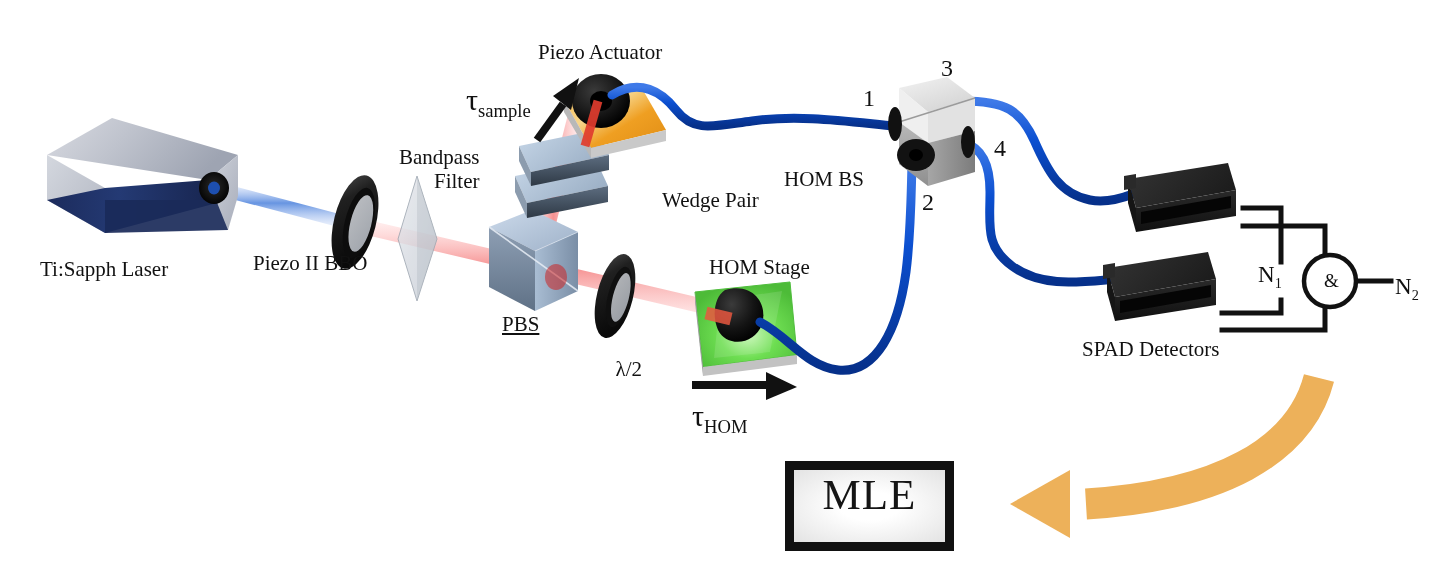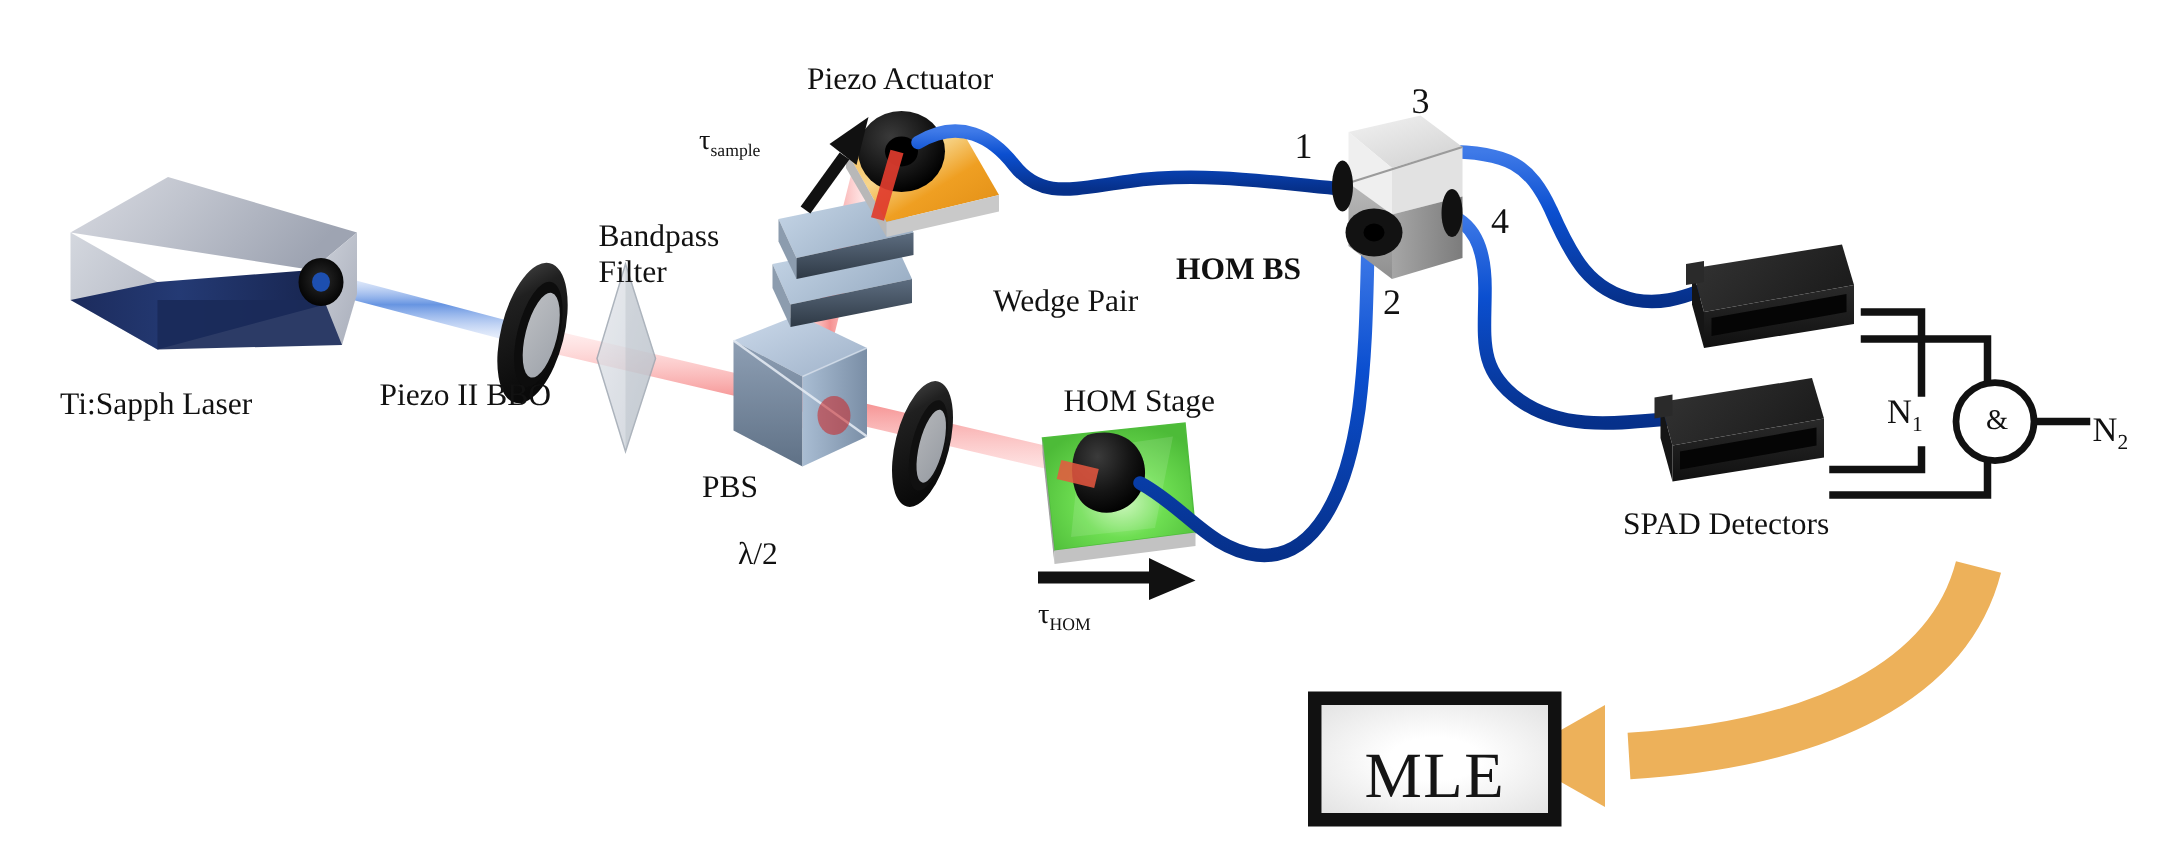--- a/index.html
+++ b/index.html
@@ -28,38 +28,38 @@
   .lbl {
     position: absolute;
     color: #111111;
     font-family: "Liberation Serif", "DejaVu Serif", serif;
     white-space: nowrap;
     line-height: 1.12;
     user-select: none;
   }
   .lbl-main   { font-size: 21px; }
   .lbl-port   { font-size: 24px; }
-  .lbl-tau    { font-size: 19px; }
+  .lbl-tau    { font-size: 30px; }
   .lbl-tau sub { font-size: 0.62em; }
   .lbl-N      { font-size: 23px; }
   .lbl-N sub  { font-size: 0.62em; }
   .lbl-amp    { font-size: 19px; }
-  .lbl-center { text-align: left; }
+  .lbl-center { text-align: right; }
 
   #mle-box {
     position: absolute;
-    left: 872px;
+    left: 785px;
     top: 461px;
     width: 169px;
     height: 90px;
     border: 9px solid #111111;
     box-sizing: border-box;
     background: radial-gradient(ellipse at 50% 50%, #ffffff 28%, #e3e3e3 100%);
     display: flex;
-    align-items: flex-end;
+    align-items: flex-start;
     justify-content: center;
   }
   #mle-text {
     font-family: "Liberation Serif", "DejaVu Serif", serif;
     font-size: 43px;
     color: #151515;
     letter-spacing: 1px;
   }
 </style>
 </head>
@@ -370,33 +370,33 @@
 
   <div class="lbl lbl-main" style="left:40px; top:258px;">Ti:Sapph Laser</div>
 
   <div class="lbl lbl-main" style="left:253px; top:252px;">Piezo II BBO</div>
 
   <div class="lbl lbl-main lbl-center" style="left:399px; top:146px;">
     <div>Bandpass</div>
     <div>Filter</div>
   </div>
 
-  <div class="lbl lbl-main" style="left:468px; top:313px;">PBS</div>
+  <div class="lbl lbl-main" style="left:502px; top:313px;text-decoration:underline;">PBS</div>
 
   <div class="lbl lbl-main" style="left:618px; top:189px;margin-left:44px;">Wedge Pair</div>
 
   <div class="lbl lbl-main" style="left:538px; top:41px;">Piezo Actuator</div>
 
   <div class="lbl lbl-main lbl-center" style="left:492px; top:358px; width:150px;">
     <div>λ/2</div>
   </div>
 
   <div class="lbl lbl-main" style="left:709px; top:256px;">HOM Stage</div>
 
-  <div class="lbl lbl-main" style="left:784px; top:168px;font-weight:bold;">HOM BS</div>
+  <div class="lbl lbl-main" style="left:784px; top:168px;">HOM BS</div>
 
   <div class="lbl lbl-main" style="left:1082px; top:338px;">SPAD Detectors</div>
 
   <div class="lbl lbl-tau" style="left:466px; top:83px;">
     <span>τ</span><sub>sample</sub>
   </div>
 
   <div class="lbl lbl-tau" style="left:692px; top:399px;">
     <span>τ</span><sub>HOM</sub>
   </div>

